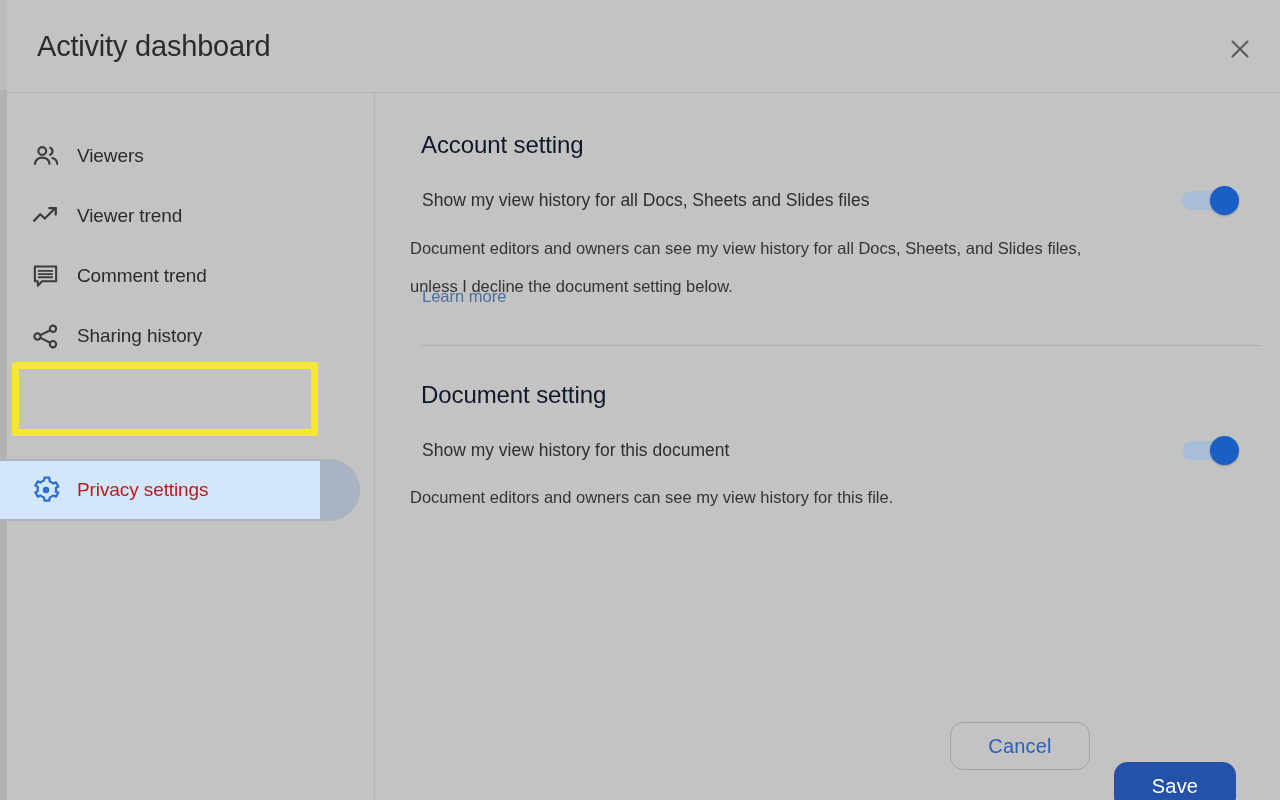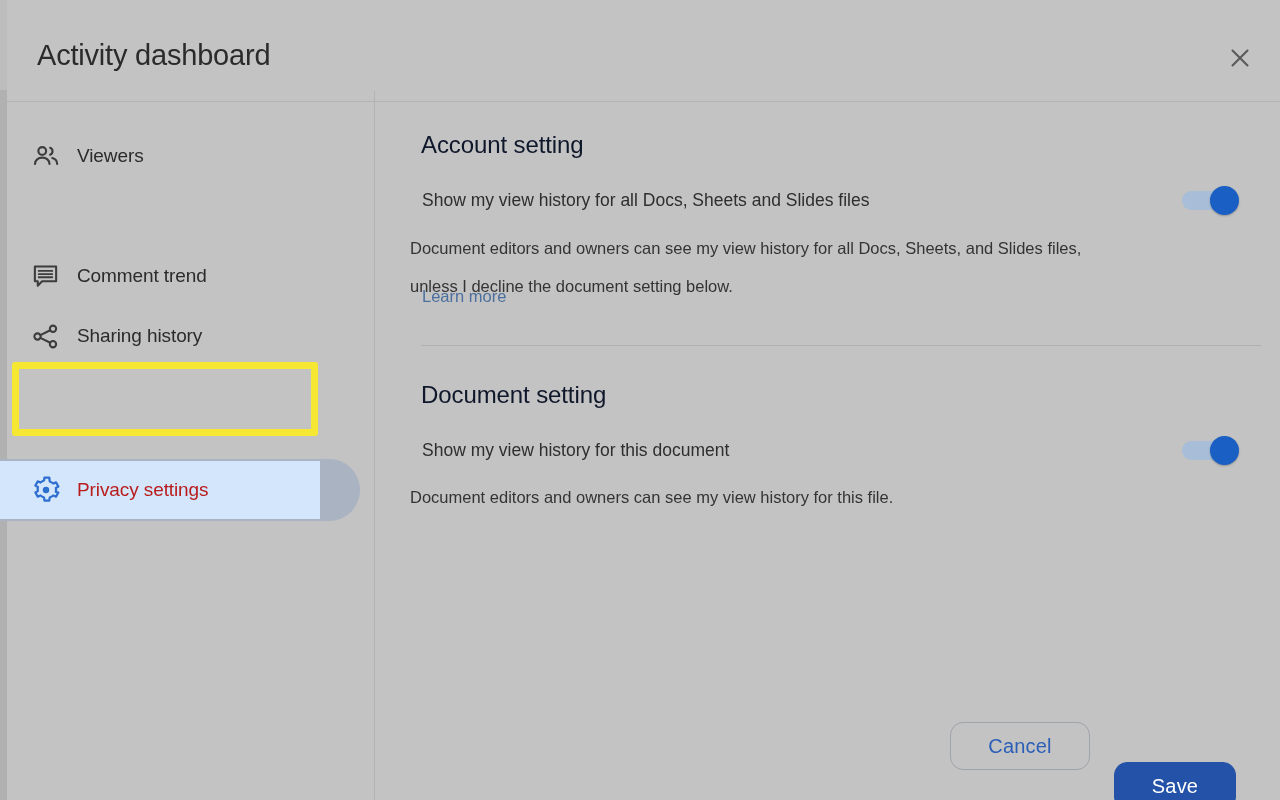--- a/index.html
+++ b/index.html
@@ -37,21 +37,21 @@
     left: 0;
     top: 0;
     width: 7px;
     height: 90px;
     background: #bdbdbd;
   }
 
   
   .header {
     position: absolute;
-    left: 0; top: 12px;
+    left: 0; top: 3px;
     width: 1280px;
     height: 90px;
     border-bottom: 1px solid #b3b3b3;
     box-sizing: border-box;
   }
   .header-title {
     position: absolute;
     left: 37px;
     top: 27px;
     font-size: 29px;
@@ -286,20 +286,29 @@
         <svg width="30" height="30" viewBox="0 0 24 24" fill="none" stroke="#3c3c3c" stroke-width="1.7" stroke-linecap="round" stroke-linejoin="round">
           <circle cx="9" cy="8" r="3.1"></circle>
           <path d="M3.2 18.4c0-3.1 2.6-5.1 5.8-5.1s5.8 2 5.8 5.1"></path>
           <path d="M15.3 5.4a3 3 0 0 1 0 5.6"></path>
           <path d="M17 13.6c2.3.5 3.9 2.2 3.9 4.8"></path>
         </svg>
       </span>
       <span class="nav-label">Viewers</span>
     </div>
 
+    <div class="nav-item" style="top:98px">
+      <span class="nav-icon">
+        <svg width="30" height="30" viewBox="0 0 24 24" fill="none" stroke="#3c3c3c" stroke-width="1.8" stroke-linecap="round" stroke-linejoin="round">
+          <path d="M2.5 15.8 L7.4 10.6 L11 14 L19.6 5.6"></path>
+          <path d="M14.6 5.6 L19.8 5.6 L19.8 10.8"></path>
+        </svg>
+      </span>
+      <span class="nav-label">Viewer trend</span>
+    </div>
 
     <div class="nav-item" style="top:158px">
       <span class="nav-icon">
         <svg width="29" height="29" viewBox="0 0 24 24" fill="none" stroke="#3c3c3c" stroke-width="1.7" stroke-linejoin="round">
           <path d="M3.2 3.8 H20.8 V16 H9.2 L5.6 19.6 V16 H3.2 Z"></path>
           <path d="M6.4 7.4 H17.6 M6.4 10 H17.6 M6.4 12.6 H17.6" stroke-width="1.5" stroke-linecap="round"></path>
         </svg>
       </span>
       <span class="nav-label">Comment trend</span>
     </div>

